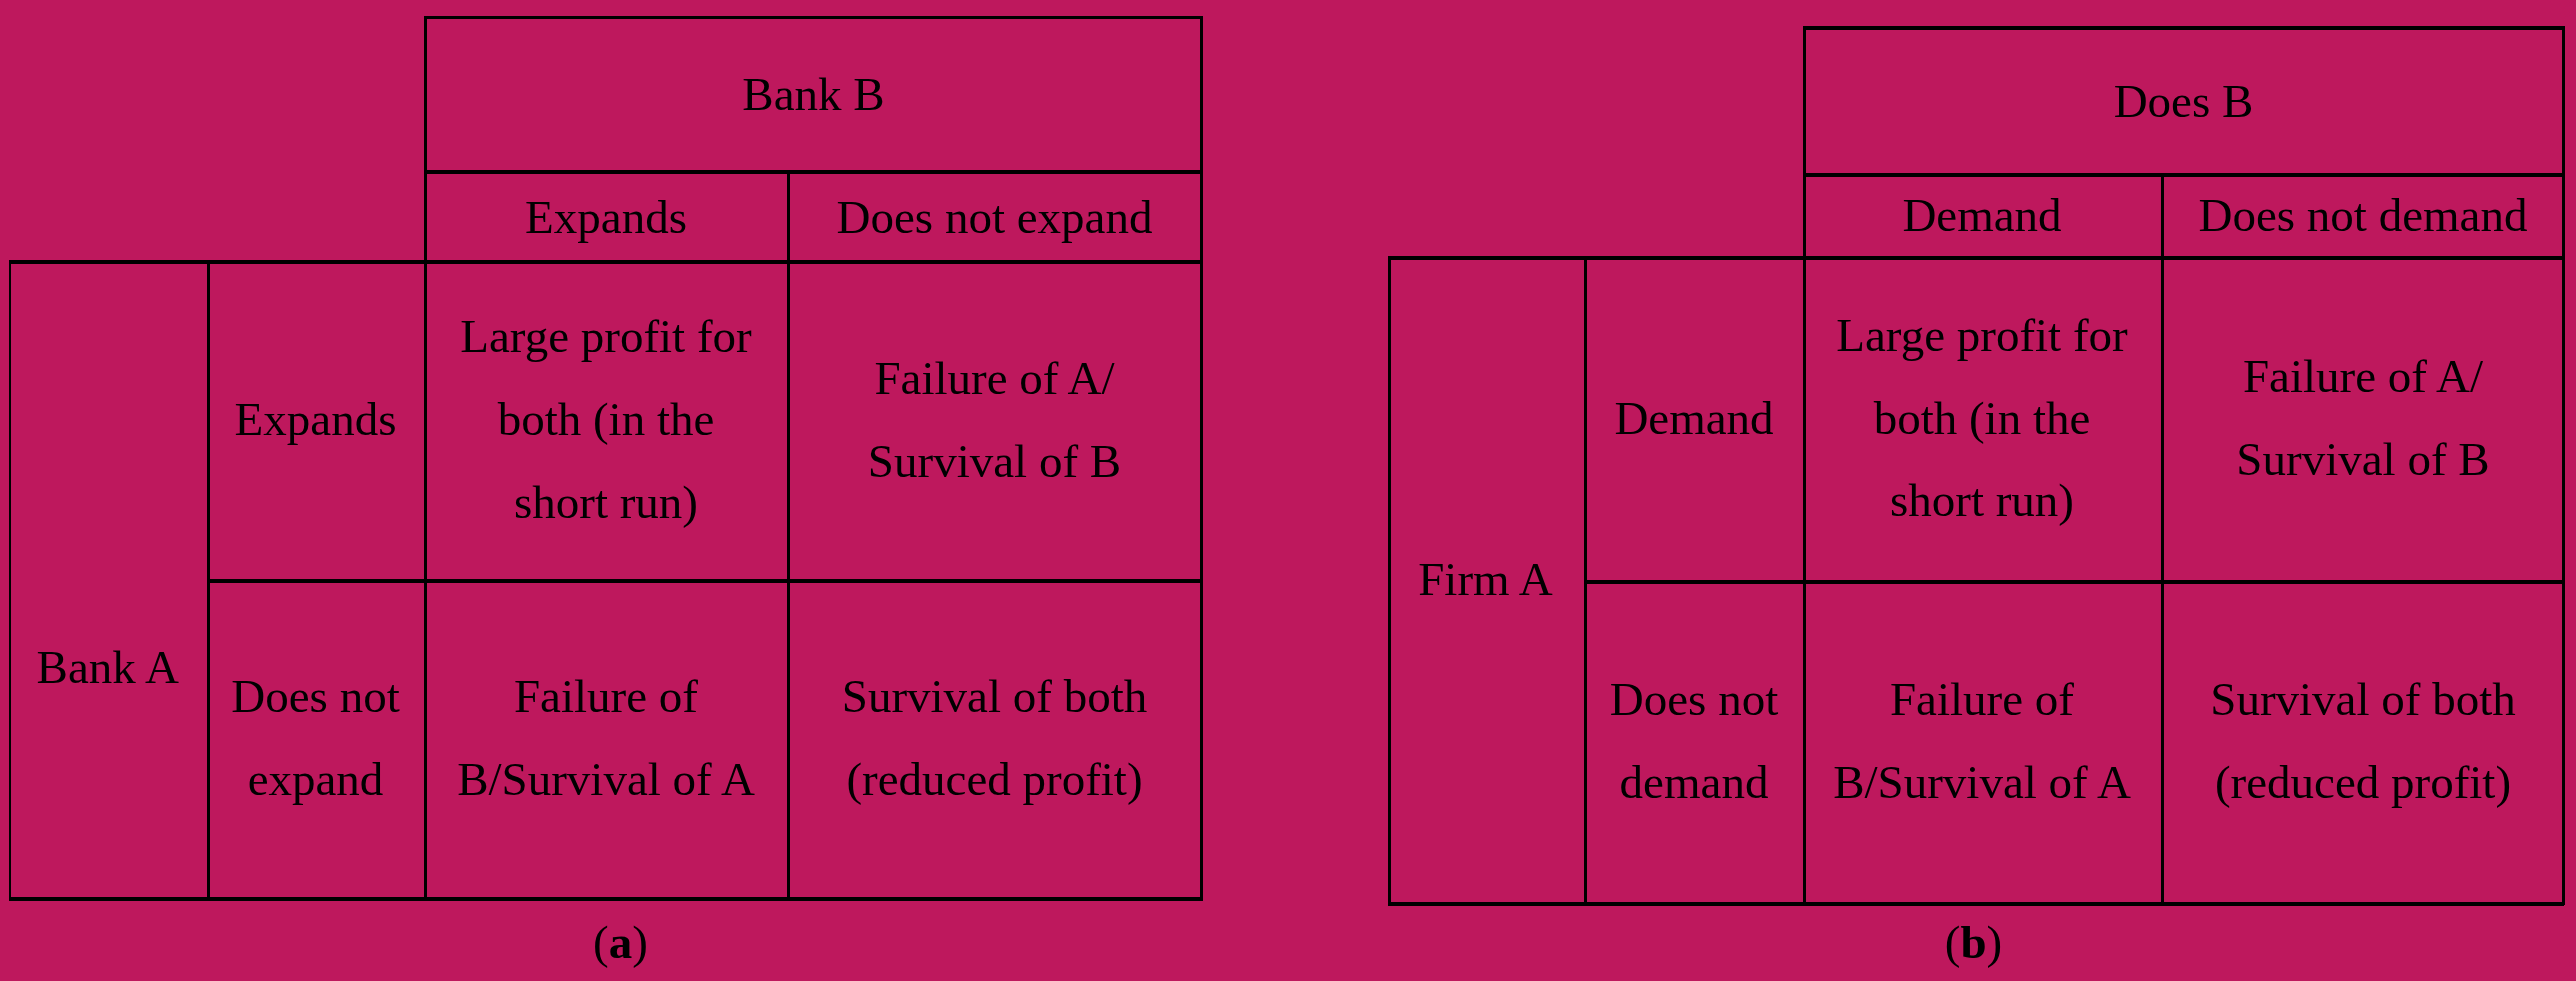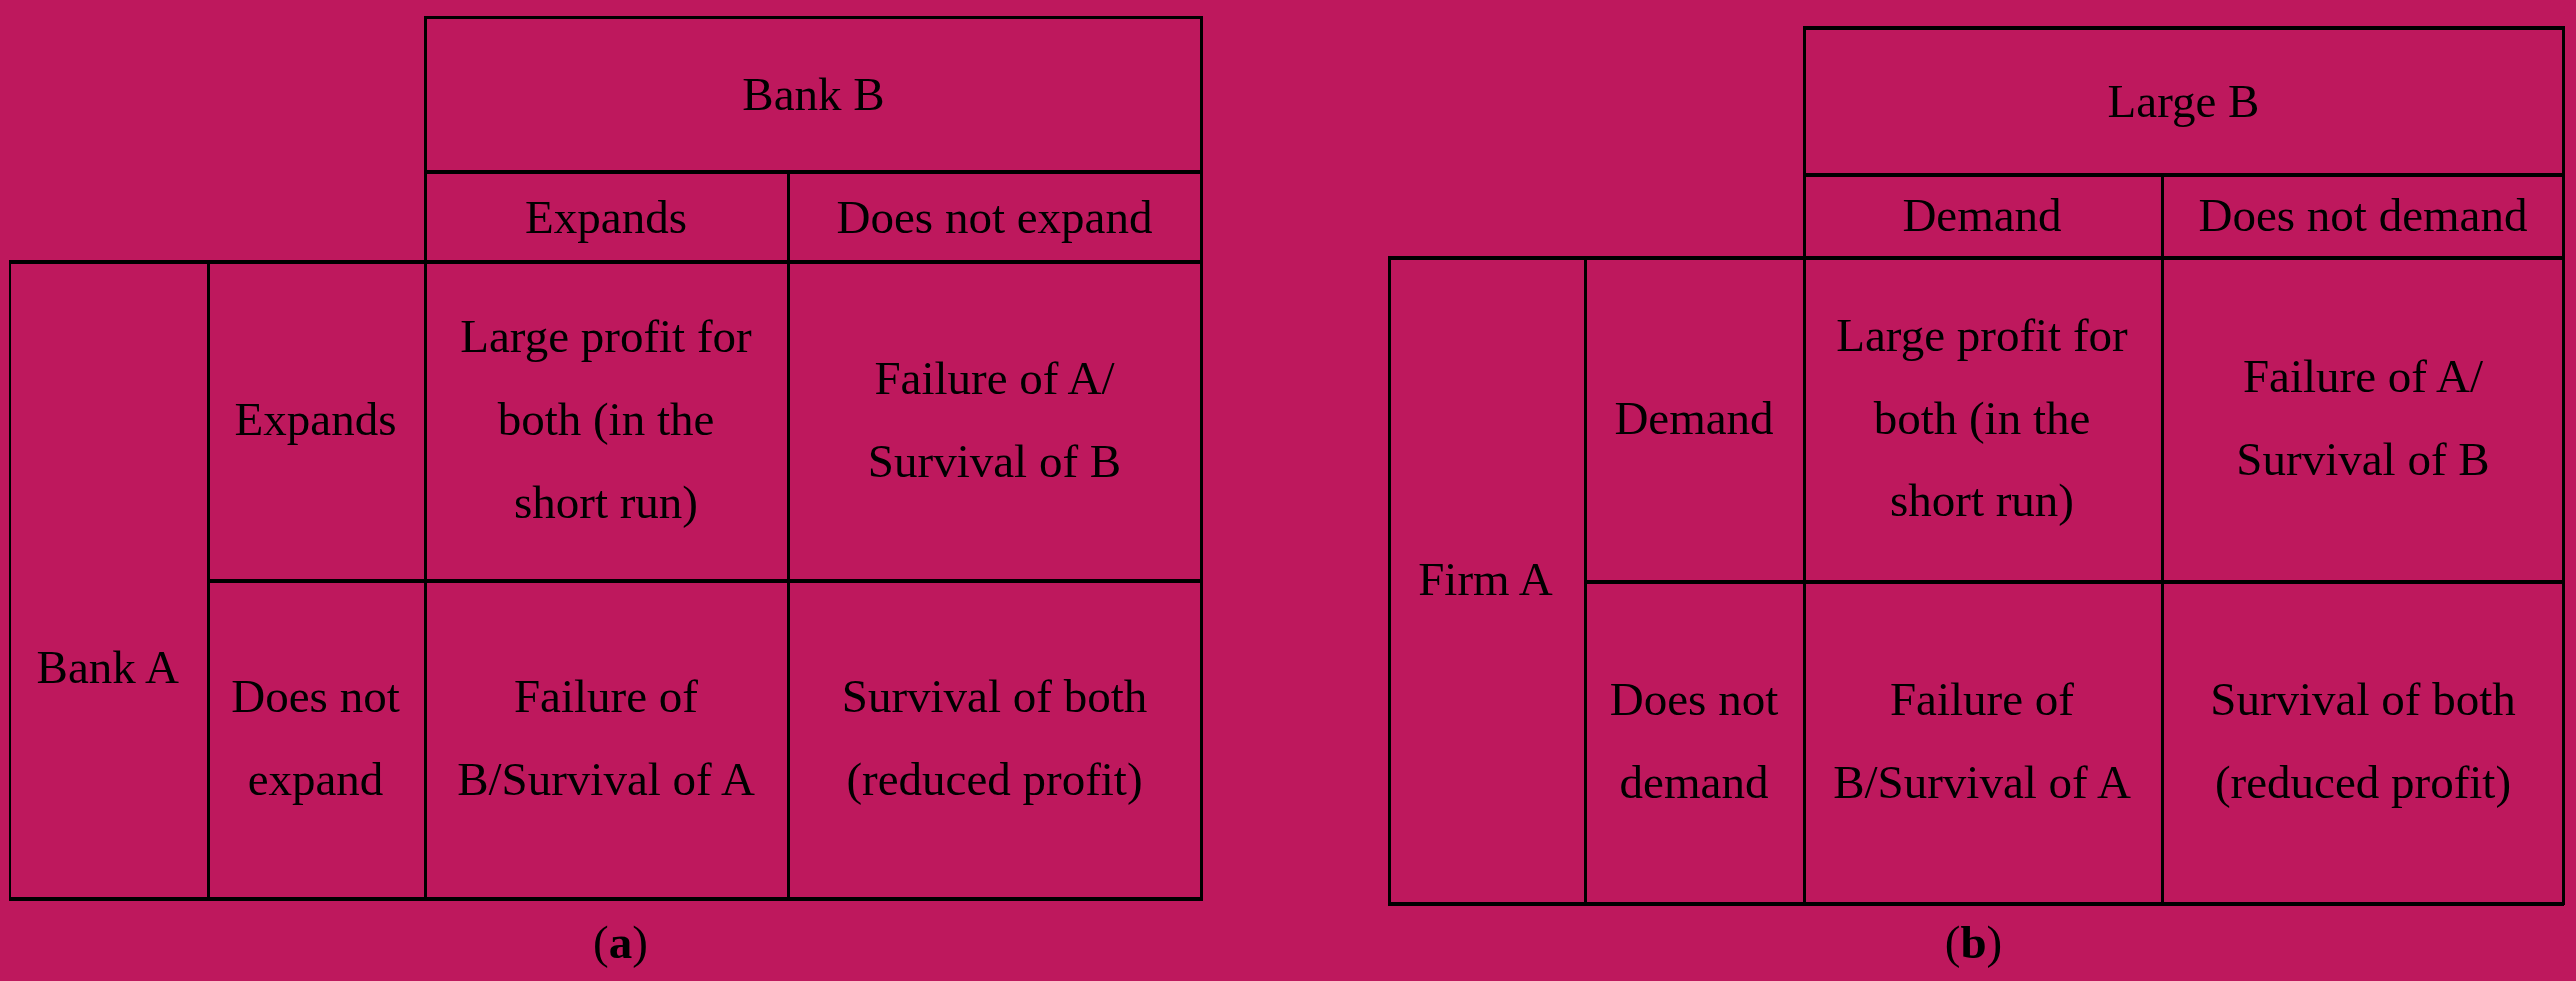--- a/index.html
+++ b/index.html
@@ -85,21 +85,21 @@
     <div class="rule hrule" style="left:1388px; top:256px; width:1176px;"></div>
     <div class="rule hrule" style="left:1584px; top:580px; width:981px;"></div>
     <div class="rule hrule" style="left:1388px; top:902px; width:1176px;"></div>
 
     <div class="rule vrule" style="left:1388px; top:256px; height:650px;"></div>
     <div class="rule vrule" style="left:1584px; top:256px; height:650px;"></div>
     <div class="rule vrule" style="left:1803px; top:26px;  height:879px;"></div>
     <div class="rule vrule" style="left:2161px; top:173px; height:733px;"></div>
     <div class="rule vrule" style="left:2562px; top:26px;  height:879px;"></div>
 
-    <div class="cell" style="left:1803px; top:30px; width:761px; height:143px;">Large B</div>
+    <div class="cell" style="left:1803px; top:30px; width:761px; height:143px;">Does B</div>
     <div class="cell" style="left:1803px; top:176px; width:358px; height:79px;">Demand</div>
     <div class="cell" style="left:2161px; top:176px; width:404px; height:79px;">Does not demand</div>
     <div class="cell" style="left:1388px; top:256px; width:195px; height:646px;">Firm A</div>
     <div class="cell" style="left:1584px; top:256px; width:220px; height:324px;">Demand</div>
     <div class="cell" style="left:1803px; top:256px; width:358px; height:324px;">Large profit for
 both (in the
 short run)</div>
     <div class="cell" style="left:2161px; top:256px; width:404px; height:324px;">Failure of A/
 Survival of B</div>
     <div class="cell" style="left:1584px; top:580px; width:220px; height:322px;">Does not

